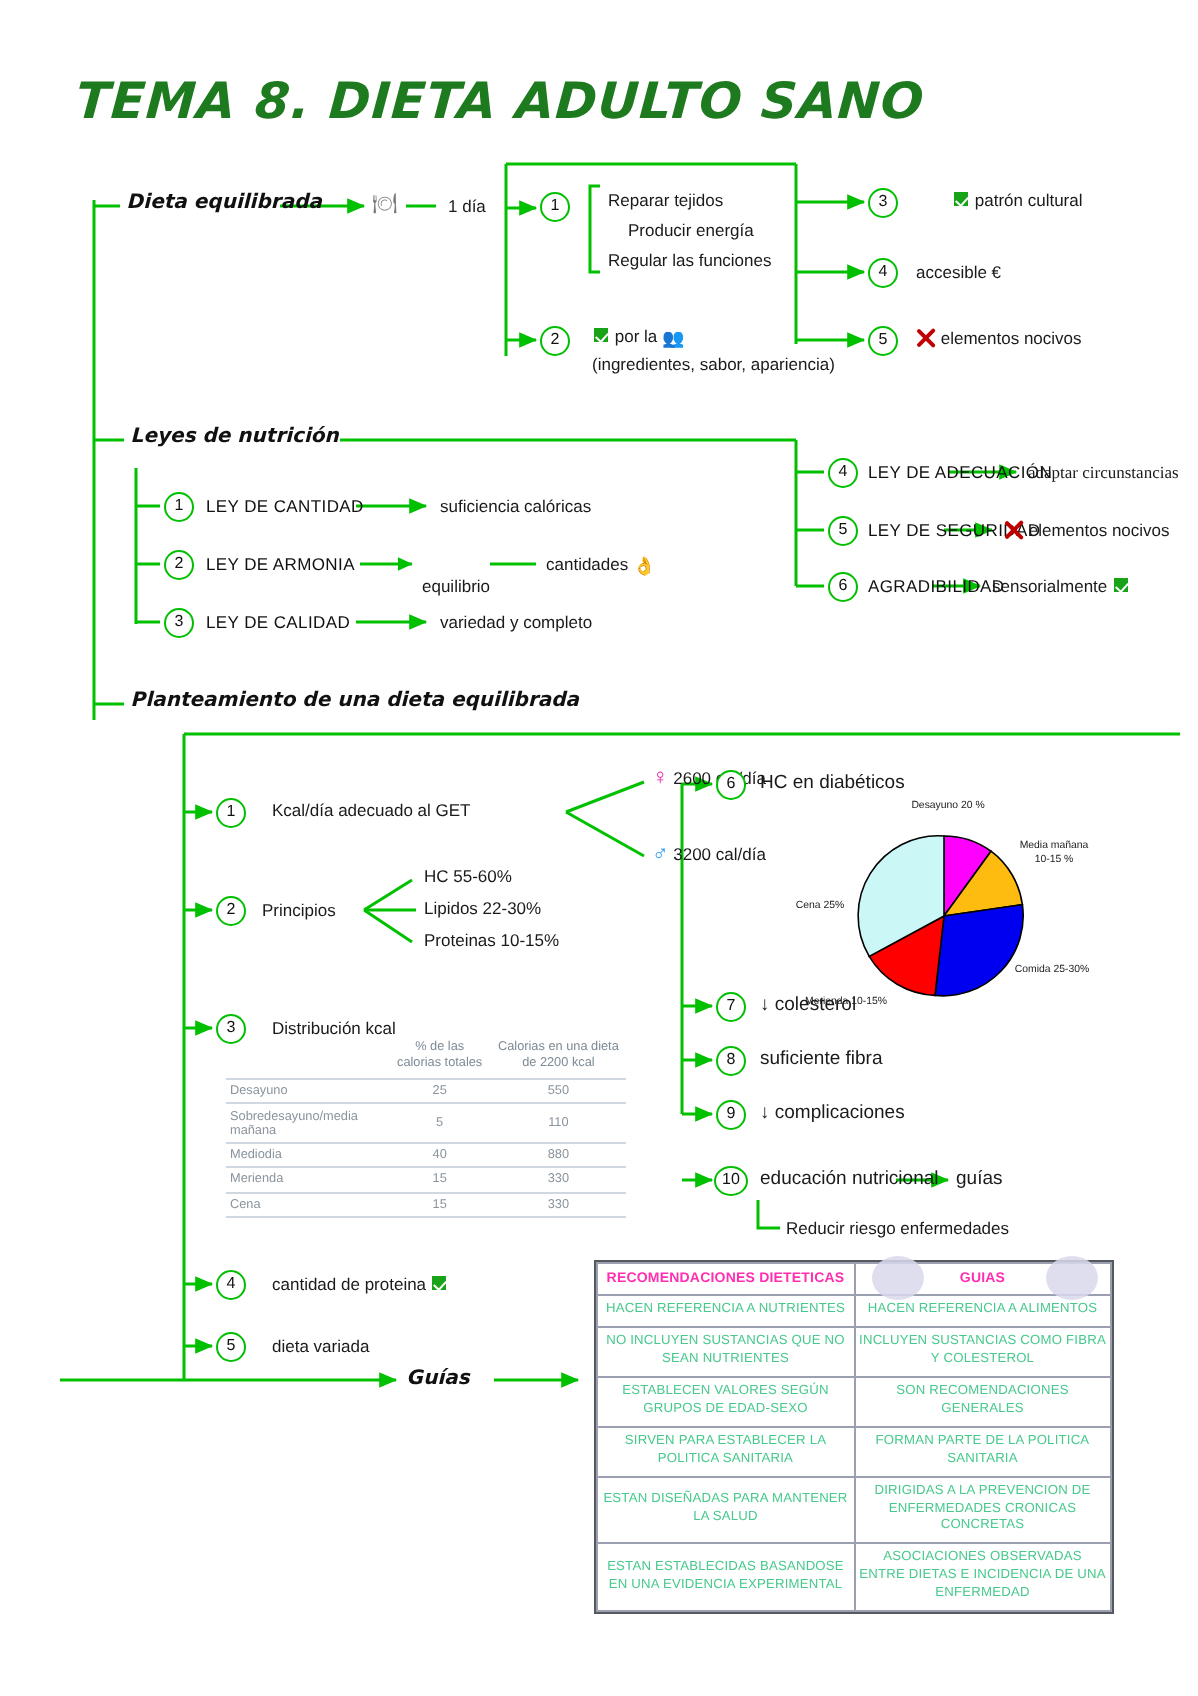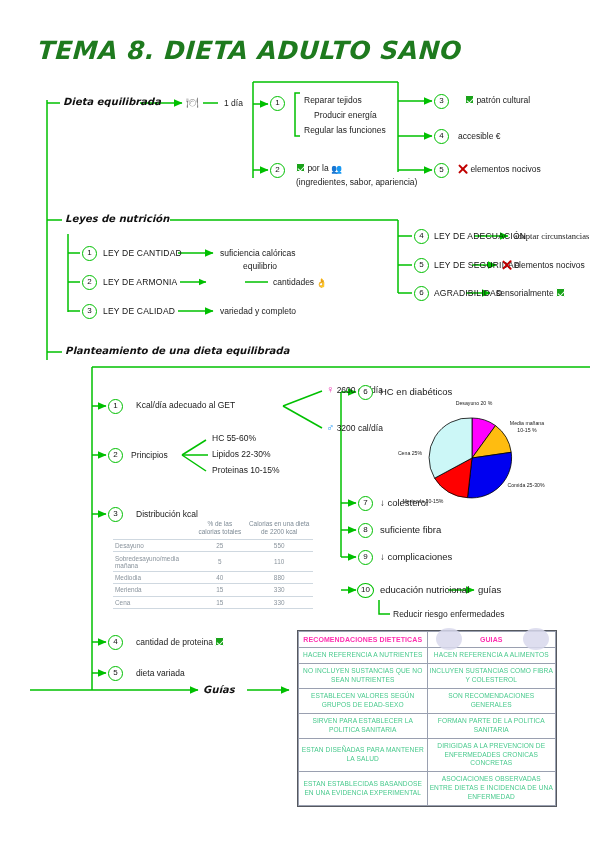--- a/index.html
+++ b/index.html
@@ -192,21 +192,21 @@
 
   <div class="num" style="left:270px;top:163px;">2</div>
   <div class="abs t" style="left:296px;top:163px;">
     <span class="chk"></span>
     <span>por la</span>
     <span class="emoji">👥</span>
   </div>
   <div class="abs t" style="left:296px;top:177px;">(ingredientes, sabor, apariencia)</div>
 
   <div class="num" style="left:434px;top:94px;">3</div>
-  <div class="abs t" style="left:465px;top:95px;text-align:right;">
+  <div class="abs t" style="left:476px;top:95px;text-align:right;">
     <span class="chk"></span>
     <span>patrón cultural</span>
   </div>
 
   <div class="num" style="left:434px;top:129px;">4</div>
   <div class="abs t" style="left:458px;top:131px;">accesible €</div>
 
   <div class="num" style="left:434px;top:163px;">5</div>
   <div class="abs t" style="left:458px;top:164px;">
     <span class="cross"></span>
@@ -214,21 +214,21 @@
   </div>
 
   <div class="abs hdr" style="left:66px;top:213px;">Leyes de nutrición</div>
 
   <div class="num" style="left:82px;top:246px;">1</div>
   <div class="abs caps" style="left:103px;top:248px;">LEY DE CANTIDAD</div>
   <div class="abs t" style="left:220px;top:248px;">suficiencia calóricas</div>
 
   <div class="num" style="left:82px;top:275px;">2</div>
   <div class="abs caps" style="left:103px;top:277px;">LEY DE ARMONIA</div>
-  <div class="abs t" style="left:211px;top:261px;margin-left:32px;">equilibrio</div>
+  <div class="abs t" style="left:211px;top:288px;">equilibrio</div>
   <div class="abs t" style="left:273px;top:277px;">
     <span>cantidades</span>
     <span class="emoji">👌</span>
   </div>
 
   <div class="num" style="left:82px;top:304px;">3</div>
   <div class="abs caps" style="left:103px;top:306px;">LEY DE CALIDAD</div>
   <div class="abs t" style="left:220px;top:306px;">variedad y completo</div>
 
   <div class="num" style="left:414px;top:229px;">4</div>

